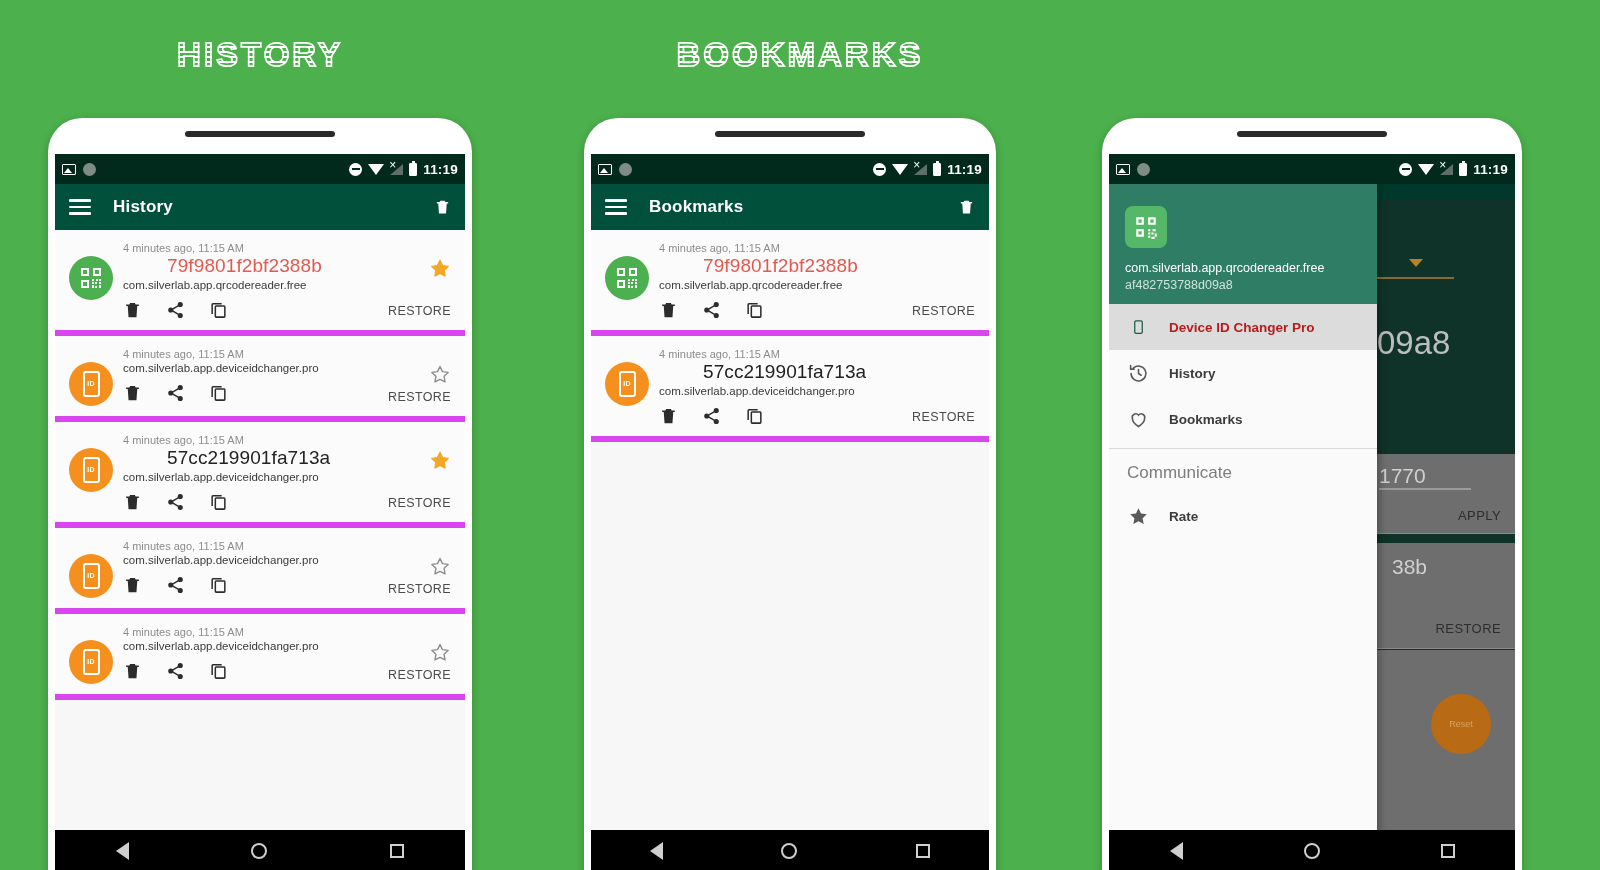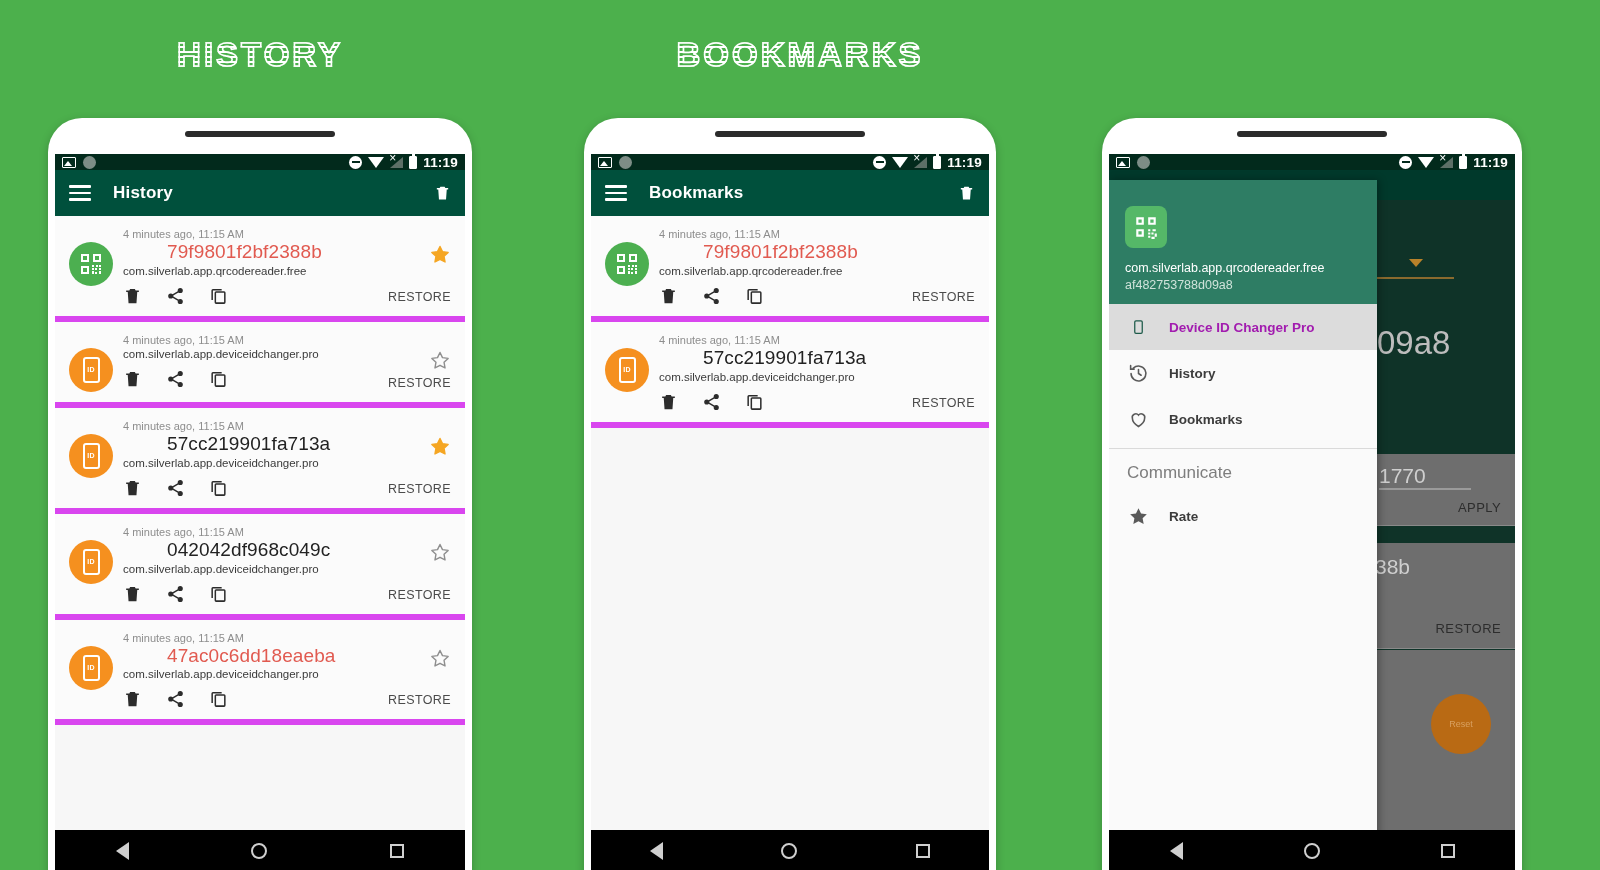--- a/index.html
+++ b/index.html
@@ -52,21 +52,21 @@
     position: absolute;
     left: 7px; right: 7px;
     top: 36px;
     bottom: 6px;
     background: #f7f7f7;
     overflow: hidden;
   }
 
   
   .statusbar {
-    height: 16px;
+    height: 30px;
     background: #022a1c;
     display: flex; align-items: center;
     padding: 0 7px;
     color: #ffffff;
   }
   .sb-left { display:flex; align-items:center; gap:7px; }
   .sb-right { display:flex; align-items:center; gap:6px; margin-left:auto; }
   .sb-clock { font-size: 13.5px; font-weight: bold; letter-spacing:.2px; }
   .ic-image {
     width: 14px; height: 11px; border: 1.6px solid #fff; border-radius: 1px;
@@ -187,21 +187,21 @@
   .dr-pkg { color:#ffffff; font-size:12.5px; line-height:1.35; }
   .dr-id { color:#cfe3da; font-size:12.5px; line-height:1.35; }
   .dr-items { padding-top: 0; }
   .dr-item {
     display:flex; align-items:center; gap:20px;
     padding: 0 18px; height: 46px; cursor:pointer;
   }
   .dr-item.selected { background:#dcdcdc; }
   .dr-icon { width:22px; display:flex; justify-content:center; }
   .dr-label { font-size:13.5px; font-weight:bold; color:#3c3c3c; }
-  .dr-item.selected .dr-label { color:#a21caf; }
+  .dr-item.selected .dr-label { color:#b91c1c; }
   .dr-divider { height:1px; background:#dadada; margin: 6px 0 0 0; }
   .dr-section { font-size:17px; color:#7d7d7d; padding: 14px 18px 10px 18px; }
 </style>
 </head>
 <body>
 
 <div class="panel" style="left:0;width:520px;">
   <div class="panel-title">HISTORY</div>
 
   <div class="phone" style="left:48px; top:118px; width:424px; height:760px;">
@@ -328,21 +328,20 @@
               </svg>
               <div class="restore">RESTORE</div>
             </div>
           </div>
           <div class="card">
             <div class="avatar orange">
               <div class="id-glyph">ID</div>
             </div>
             <div class="card-body">
               <div class="ts">4 minutes ago, 11:15 AM</div>
-              <div class="hash">042042df968c049c</div>
               <div class="pkg">com.silverlab.app.deviceidchanger.pro</div>
               <div class="actions">
                 <svg class="act" viewBox="0 0 24 24" fill="#2c2c2c">
                   <path d="M6 7h12l-1 14H7L6 7zm3-4h6l1 2h4v2H4V5h4l1-2z"></path>
                 </svg>
                 <svg class="act" viewBox="0 0 24 24" fill="none" stroke="#2c2c2c" stroke-width="1.9">
                   <circle cx="18" cy="5" r="2.3" fill="#2c2c2c"></circle>
                   <circle cx="6" cy="12" r="2.3" fill="#2c2c2c"></circle>
                   <circle cx="18" cy="19" r="2.3" fill="#2c2c2c"></circle>
                   <path d="M8.2 10.8l7.6-4.4M8.2 13.2l7.6 4.4"></path>
@@ -359,21 +358,20 @@
               </svg>
               <div class="restore">RESTORE</div>
             </div>
           </div>
           <div class="card">
             <div class="avatar orange">
               <div class="id-glyph">ID</div>
             </div>
             <div class="card-body">
               <div class="ts">4 minutes ago, 11:15 AM</div>
-              <div class="hash red">47ac0c6dd18eaeba</div>
               <div class="pkg">com.silverlab.app.deviceidchanger.pro</div>
               <div class="actions">
                 <svg class="act" viewBox="0 0 24 24" fill="#2c2c2c">
                   <path d="M6 7h12l-1 14H7L6 7zm3-4h6l1 2h4v2H4V5h4l1-2z"></path>
                 </svg>
                 <svg class="act" viewBox="0 0 24 24" fill="none" stroke="#2c2c2c" stroke-width="1.9">
                   <circle cx="18" cy="5" r="2.3" fill="#2c2c2c"></circle>
                   <circle cx="6" cy="12" r="2.3" fill="#2c2c2c"></circle>
                   <circle cx="18" cy="19" r="2.3" fill="#2c2c2c"></circle>
                   <path d="M8.2 10.8l7.6-4.4M8.2 13.2l7.6 4.4"></path>
@@ -510,27 +508,27 @@
 <div class="panel" style="left:1080px;width:520px;">
 
   <div class="phone" style="left:22px; top:118px; width:420px; height:760px;">
     <div class="screen">
 
       <div class="bg-content">
         <div class="bg-top"></div>
         <div class="bg-caret"></div>
         <div class="bg-underline"></div>
         <div class="bg-hash">09a8</div>
-        <div class="bg-card" style="top:300px;height:72px;">
+        <div class="bg-card" style="top:300px;height:80px;">
           <div class="bg-t" style="left:12px;top:10px;font-size:21px;color:#cfcfcf;">1770</div>
           <div class="bg-t" style="left:12px;top:34px;width:92px;height:1.5px;background:#9a9a9a;"></div>
           <div class="bg-t" style="right:14px;bottom:10px;font-size:13px;color:#2d2d2d;letter-spacing:.4px;">APPLY</div>
         </div>
         <div class="bg-card" style="top:389px;height:106px;">
-          <div class="bg-t" style="left:8px;top:12px;font-size:21px;color:#cfcfcf;">38b</div>
+          <div class="bg-t" style="left:25px;top:12px;font-size:21px;color:#cfcfcf;">38b</div>
           <div class="bg-t" style="right:14px;bottom:12px;font-size:13px;color:#2d2d2d;letter-spacing:.4px;">RESTORE</div>
         </div>
         <div class="bg-card" style="top:496px;bottom:42px;border-bottom:none;">
           <div style="position:absolute;right:24px;top:44px;width:60px;height:60px;border-radius:50%;background:#b96a14;display:flex;align-items:center;justify-content:center;font-size:9px;color:#d8a060;">Reset</div>
         </div>
       </div>
 
       <div class="statusbar" style="position:absolute;left:0;right:0;top:0;z-index:5;">
         <div class="sb-left">
           <div class="ic-image"></div>

